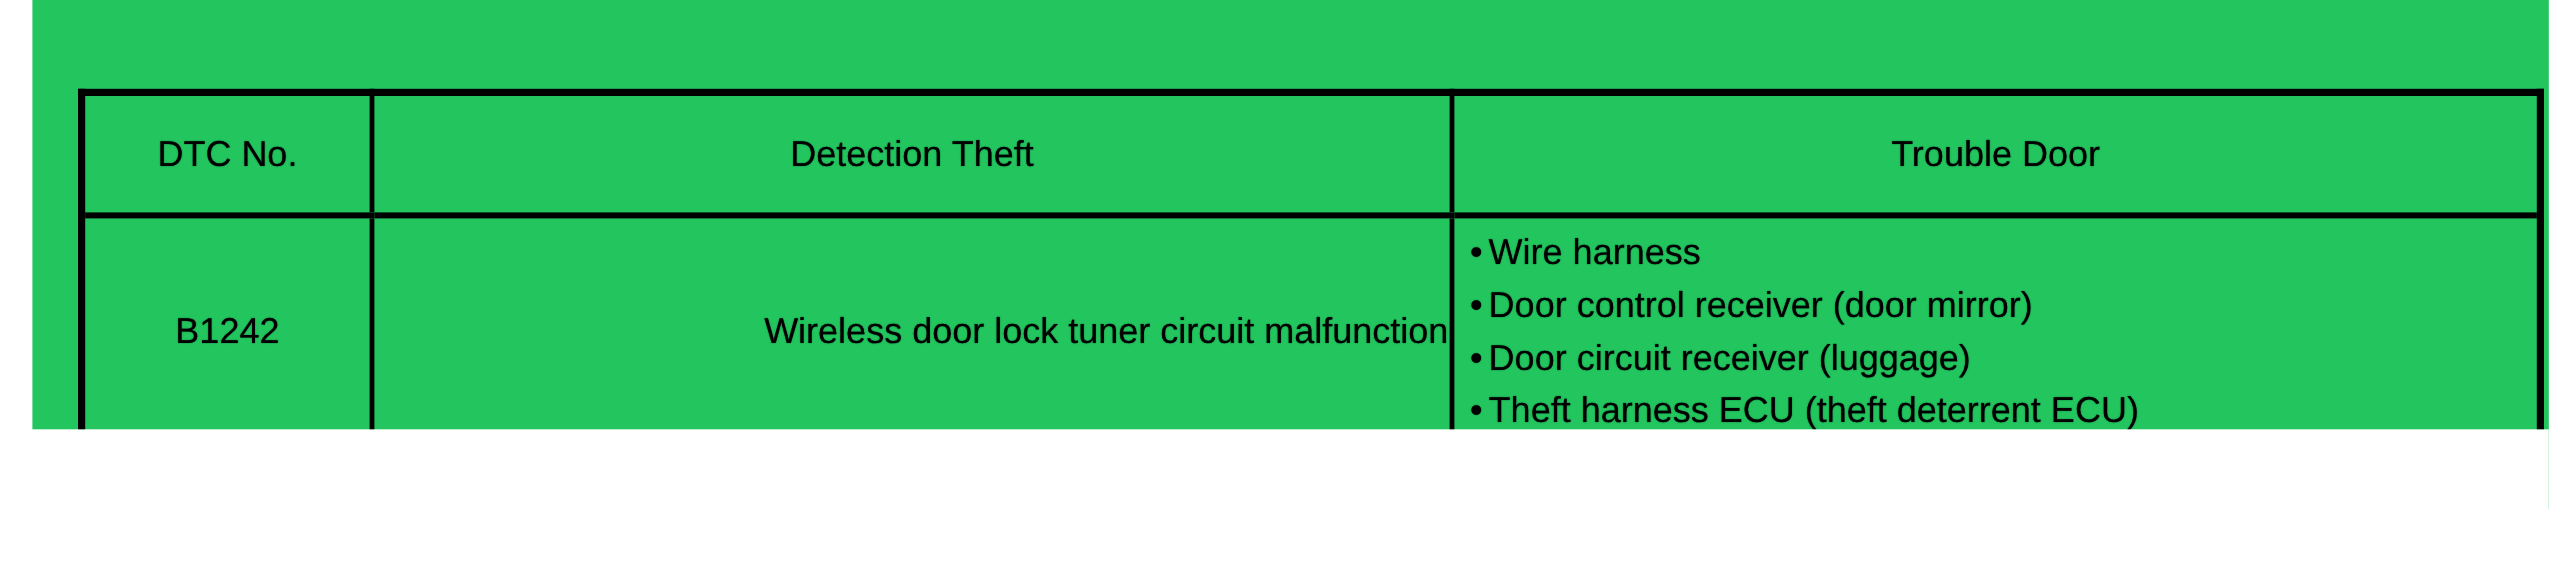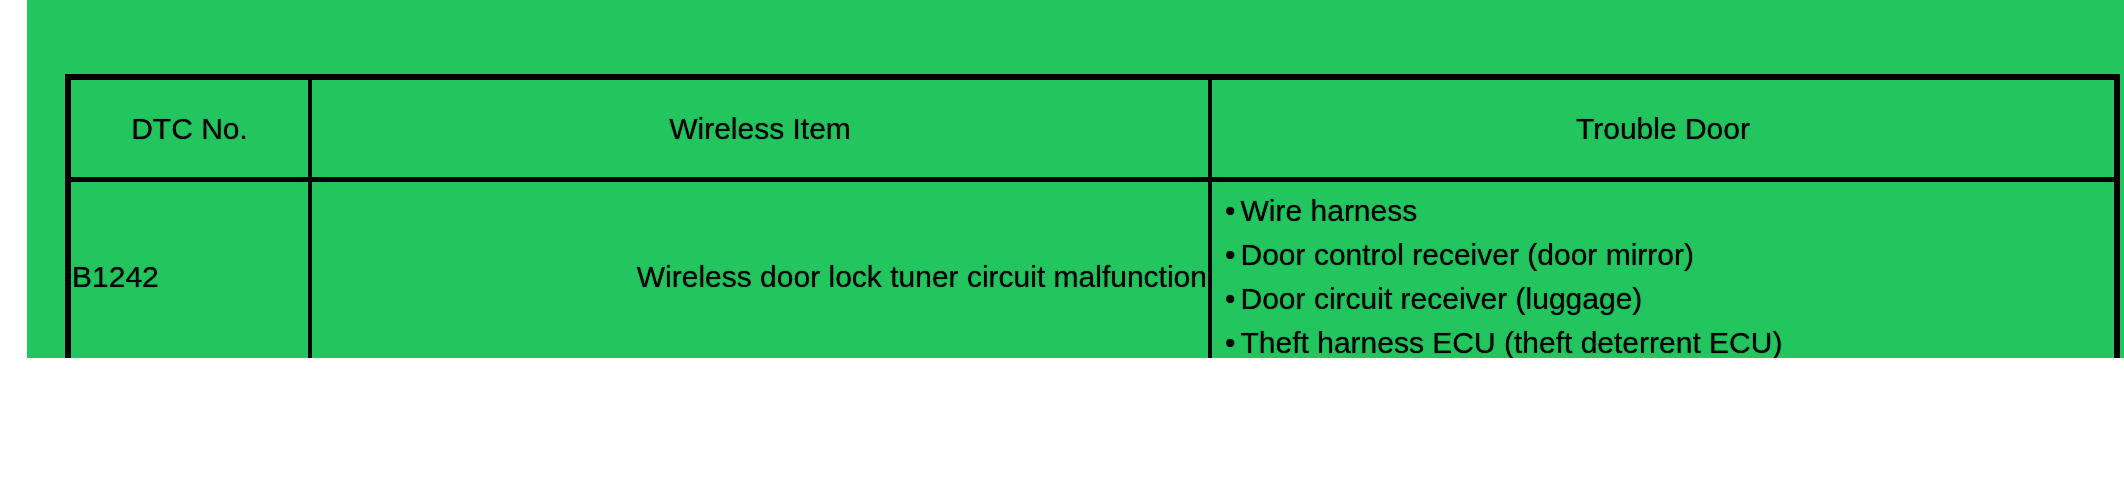--- a/index.html
+++ b/index.html
@@ -42,21 +42,21 @@
     height: 95px;
     text-align: center;
     vertical-align: middle;
     border-bottom-width: 5px;
   }
   .dtc-table tbody td {
     height: 179px;
     vertical-align: middle;
   }
   .cell-dtc-no {
-    text-align: left;
+    text-align: center;
   }
   .cell-detection {
     text-align: right;
     padding-left: 18px;
   }
   .cell-trouble {
     vertical-align: top !important;
     padding: 7px 8px 4px 13px;
   }
   .trouble-list {
@@ -92,21 +92,21 @@
 
   <table class="dtc-table">
     <colgroup>
       <col style="width:242px">
       <col style="width:900px">
       <col style="width:907px">
     </colgroup>
     <thead>
       <tr>
         <th>DTC No.</th>
-        <th>Wireless Item</th>
+        <th>Detection Theft</th>
         <th>Trouble Door</th>
       </tr>
     </thead>
     <tbody>
       <tr>
         <td class="cell-dtc-no">B1242</td>
         <td class="cell-detection">Wireless door lock tuner circuit malfunction</td>
         <td class="cell-trouble">
           <ul class="trouble-list">
             <li>

